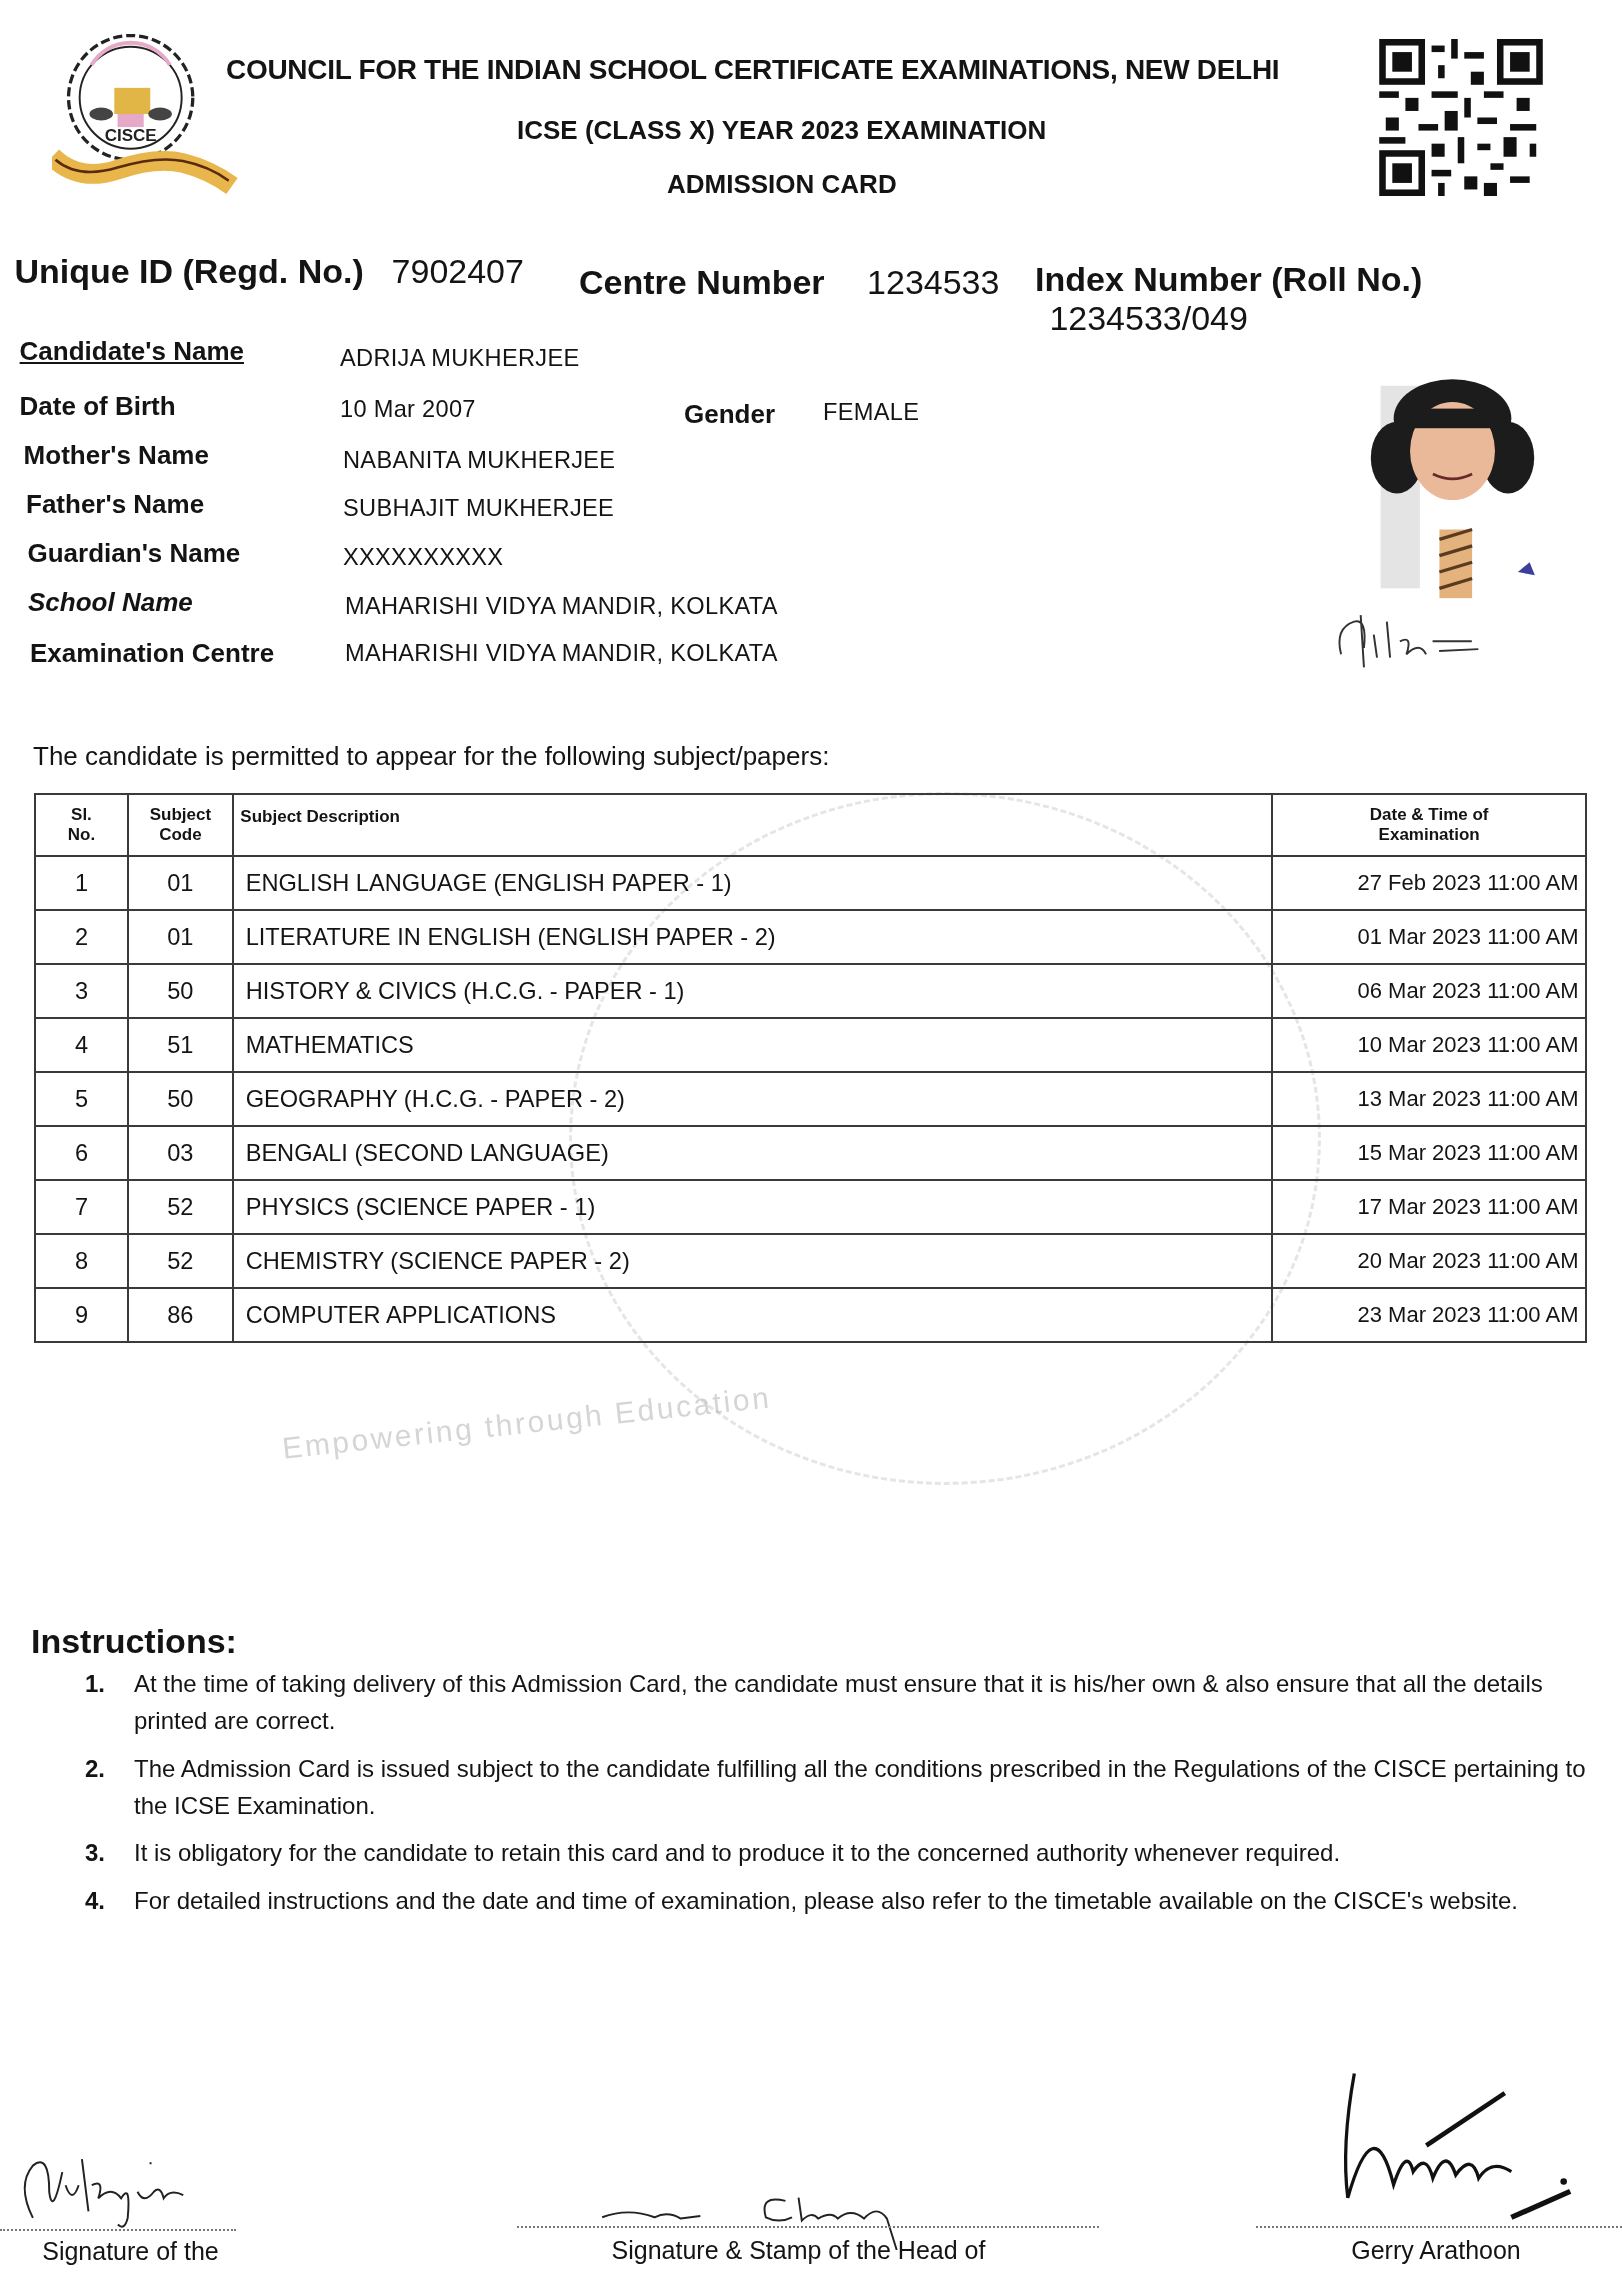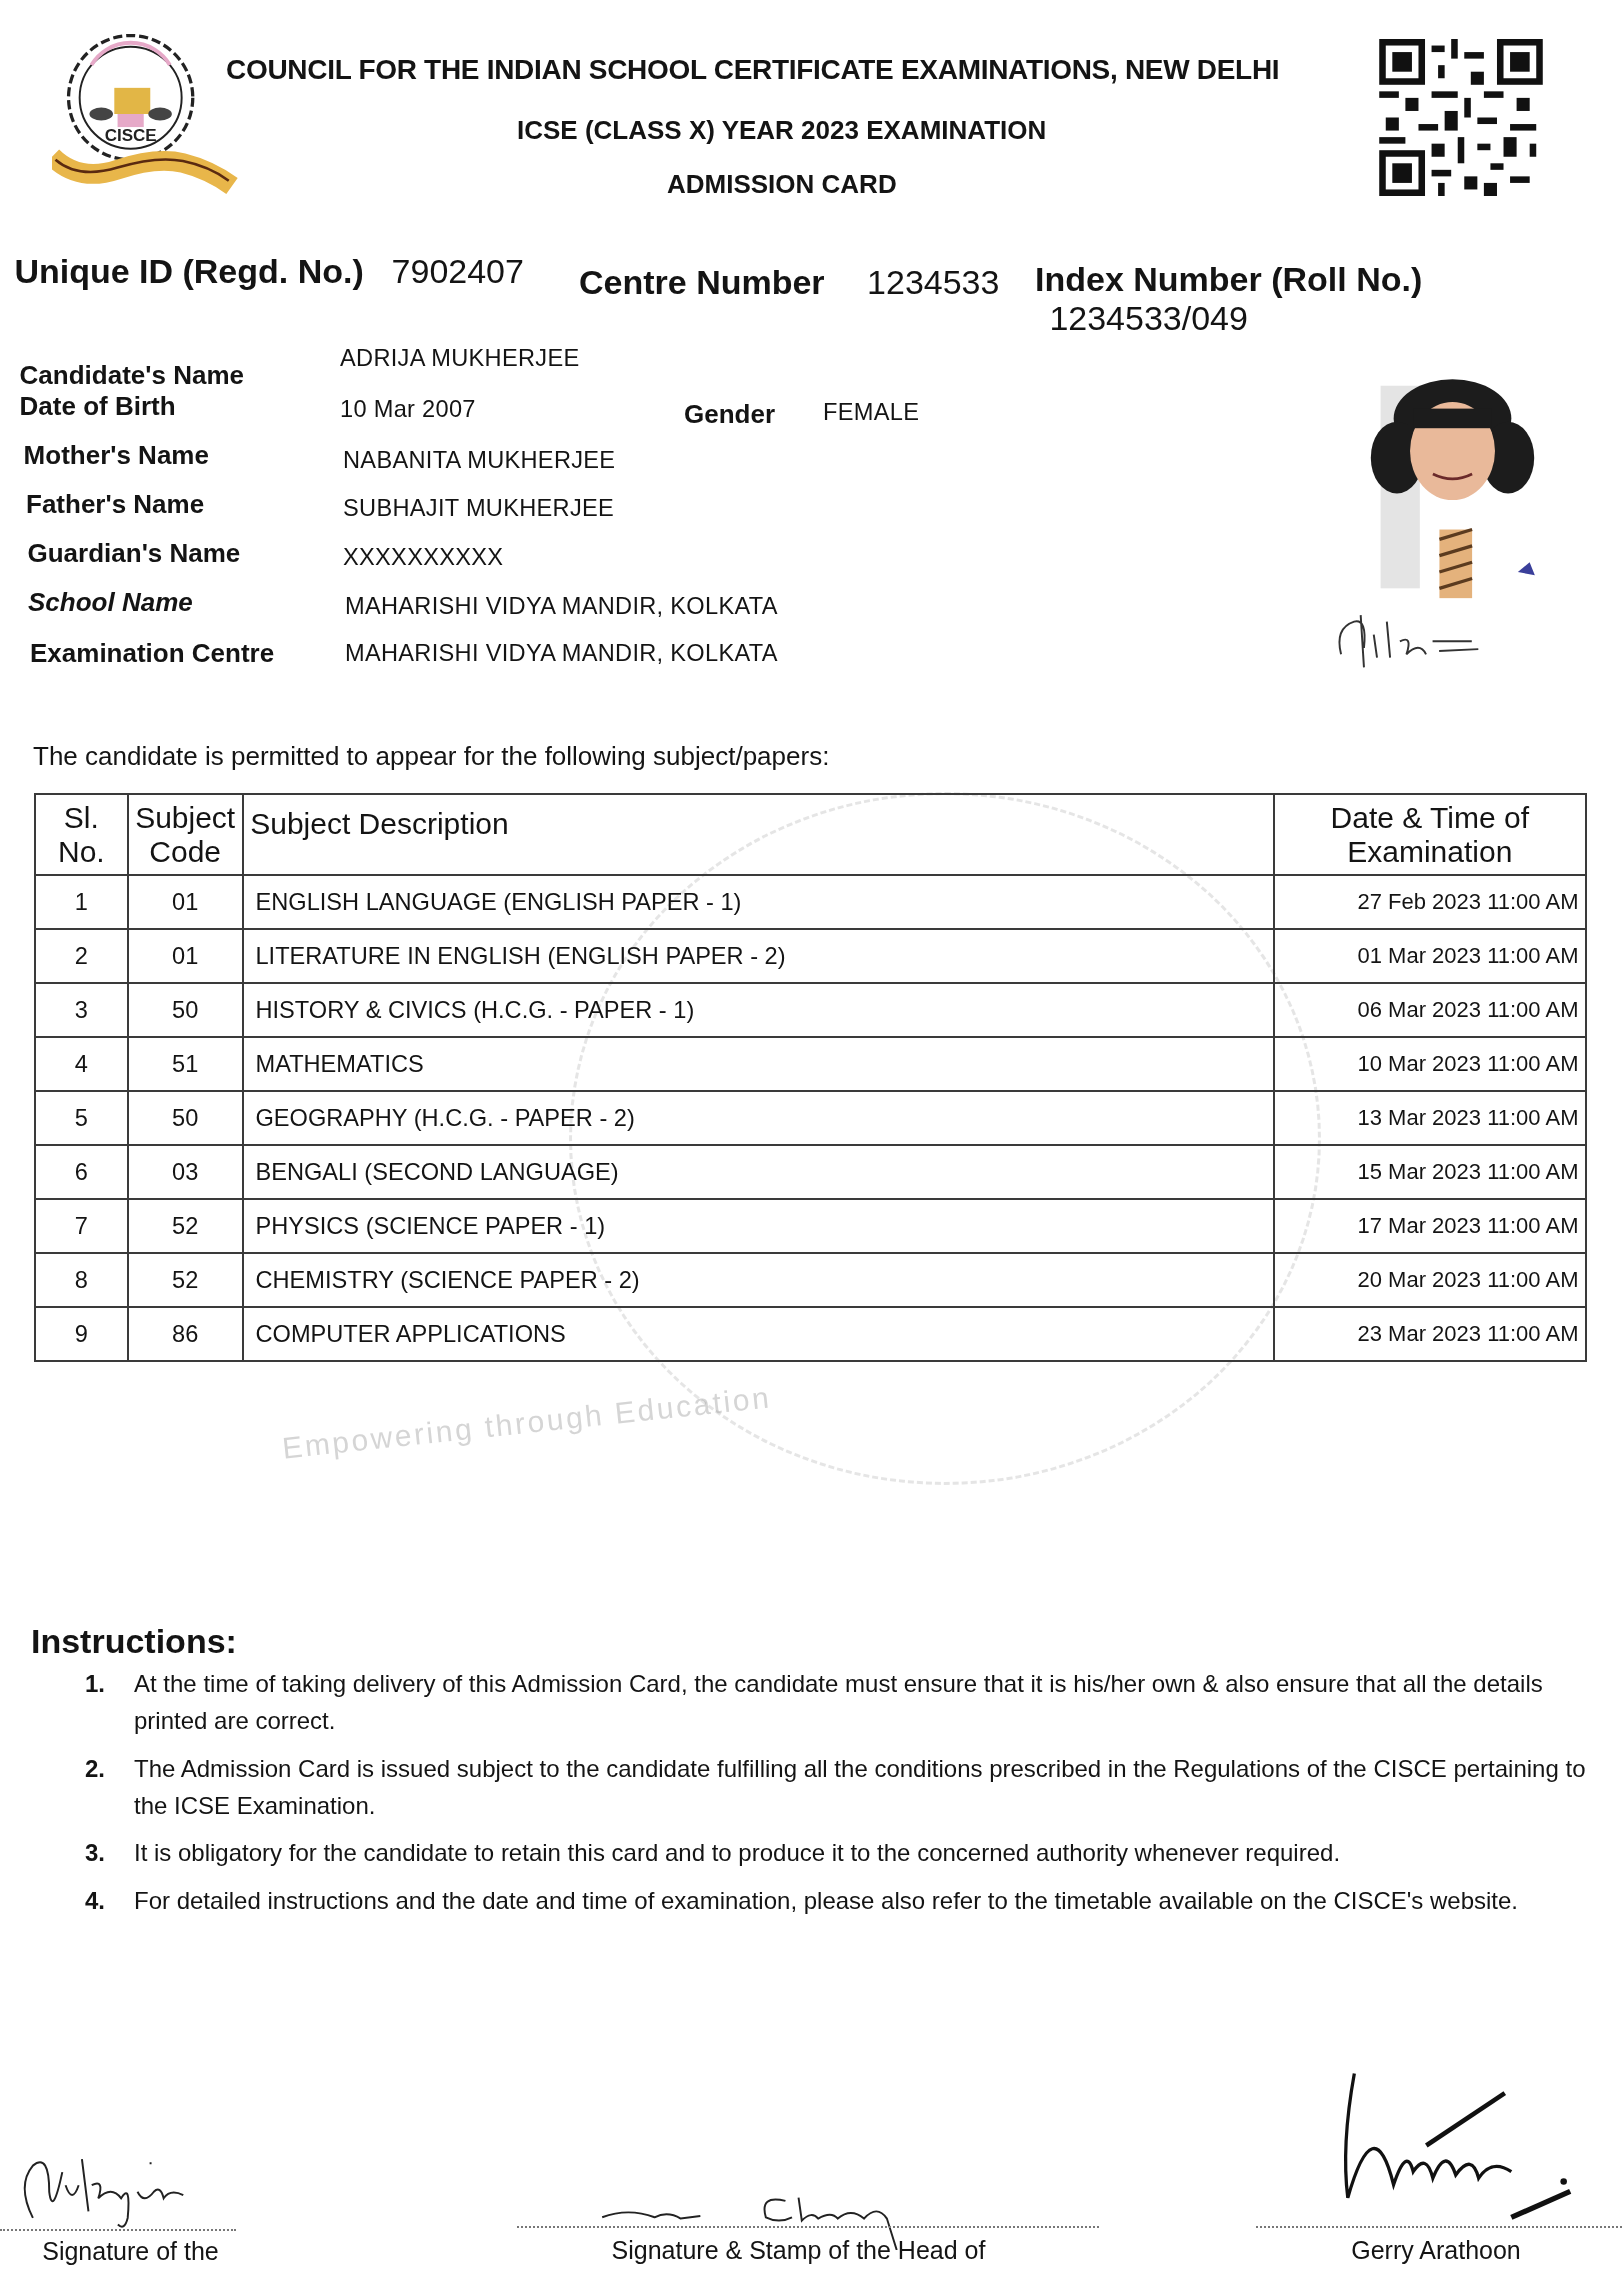--- a/index.html
+++ b/index.html
@@ -34,21 +34,21 @@
   .permit { left: 33px; top: 741px; font-size: 26px; }
 
   
   table.subjects {
     position: absolute; left: 34px; top: 793px; width: 1553px;
     border-collapse: collapse; font-size: 23.6px;
   }
   table.subjects th, table.subjects td {
     border: 2px solid #3a3a3a; height: 54px; padding: 0 6.5px;
   }
-  table.subjects th { font-weight: normal; font-size: 30px; height: 81px; vertical-align: middle; }
+  table.subjects th { font-weight: bold; font-size: 17px; height: 62px; vertical-align: middle; }
   table.subjects td.sl, table.subjects td.code { text-align: center; }
   table.subjects th.desc { text-align: left; vertical-align: top; padding-top: 11.8px; }
   table.subjects td.desc { text-align: left; padding-left: 11.8px; }
   table.subjects td.dt { text-align: right; font-size: 22px; }
   col.c1 { width: 93px; } col.c2 { width: 105px; } col.c3 { width: 1041px; } col.c4 { width: 314px; }
 
   .stamp {
     left: 569px; top: 792px; width: 752px; height: 693px;
     border-radius: 50%; border: 3.9px dashed rgba(150,150,150,0.25);
     pointer-events: none;
@@ -139,21 +139,21 @@
 </div>
 <div class="abs idrow" style="left:579px; top:263px;">
   <span>Centre Number</span>
   <span class="val" style="margin-left:33px;">1234533</span>
 </div>
 <div class="abs idrow" style="left:1035px; top:260px;">
   <span>Index Number (Roll No.)</span>
   <span class="val" style="margin-left:14.4px;">1234533/049</span>
 </div>
 
-<div class="abs detail-label" style="top:360px;">Candidate's Name</div>
+<div class="abs detail-label" style="top:336px;text-decoration:underline;">Candidate's Name</div>
 <div class="abs detail-value" style="top:345px;">ADRIJA  MUKHERJEE</div>
 
 <div class="abs detail-label" style="top:391px;">Date of Birth</div>
 <div class="abs detail-value" style="top:396px;">10 Mar 2007</div>
 <div class="abs detail-label" style="top:399px; left:684px;">Gender</div>
 <div class="abs detail-value" style="top:399px; left:823px;">FEMALE</div>
 
 <div class="abs detail-label" style="top:440px; left:23.6px;">Mother's Name</div>
 <div class="abs detail-value" style="top:447px; left:343px;">NABANITA  MUKHERJEE</div>
 

